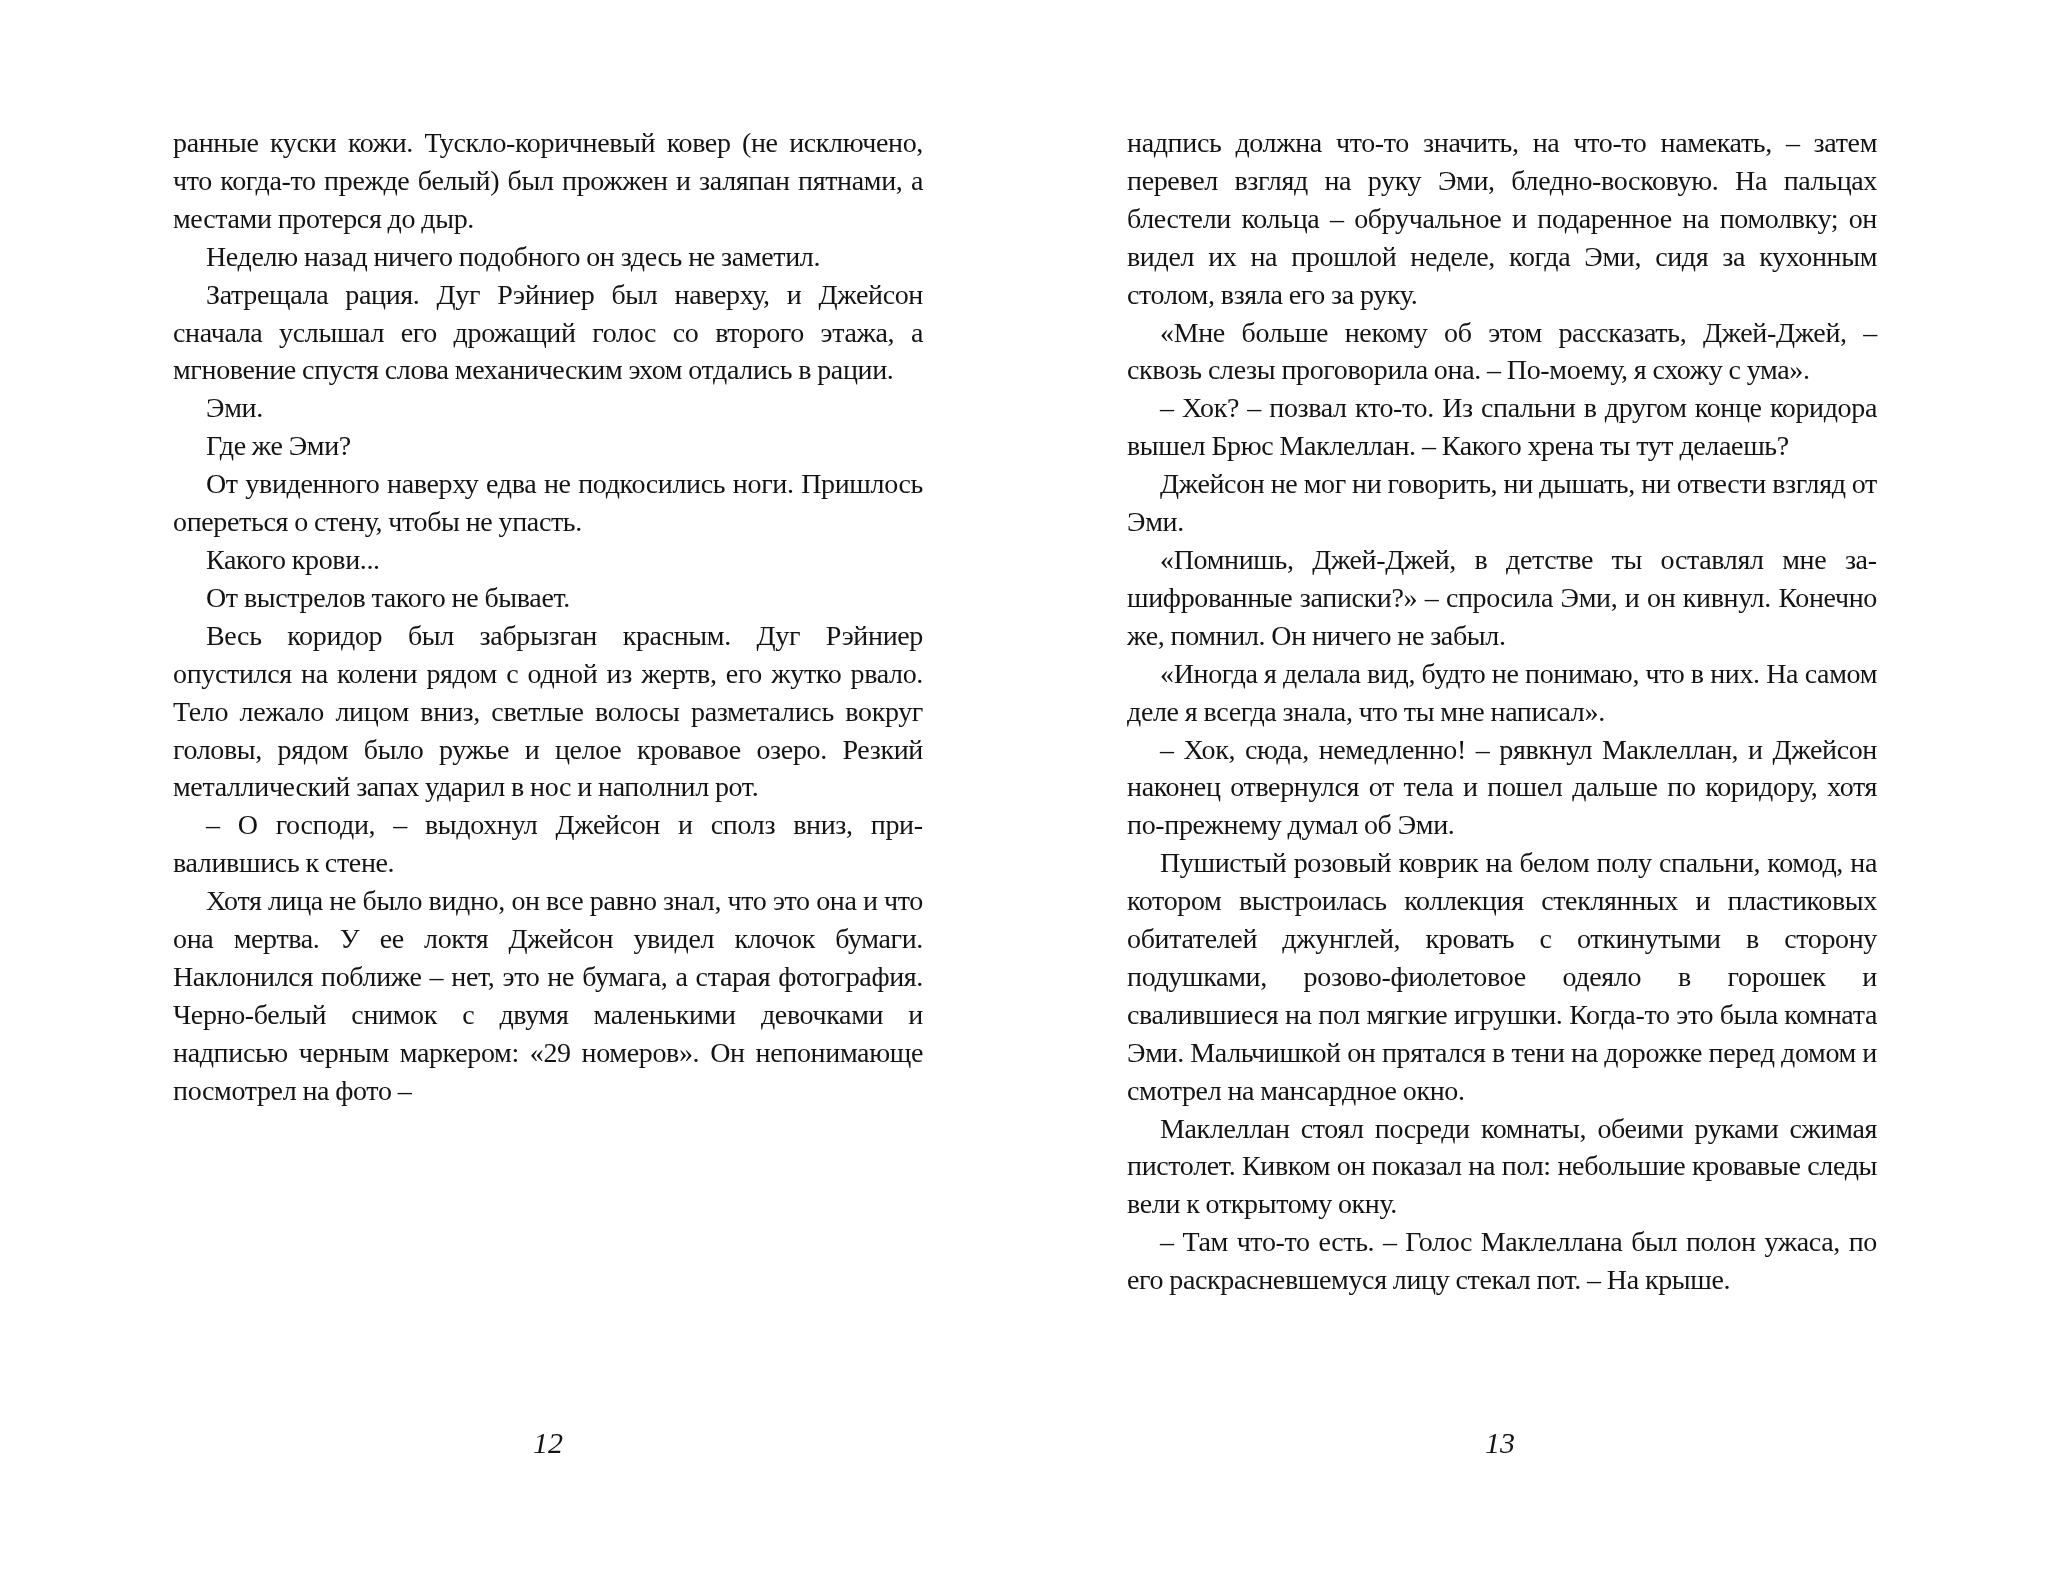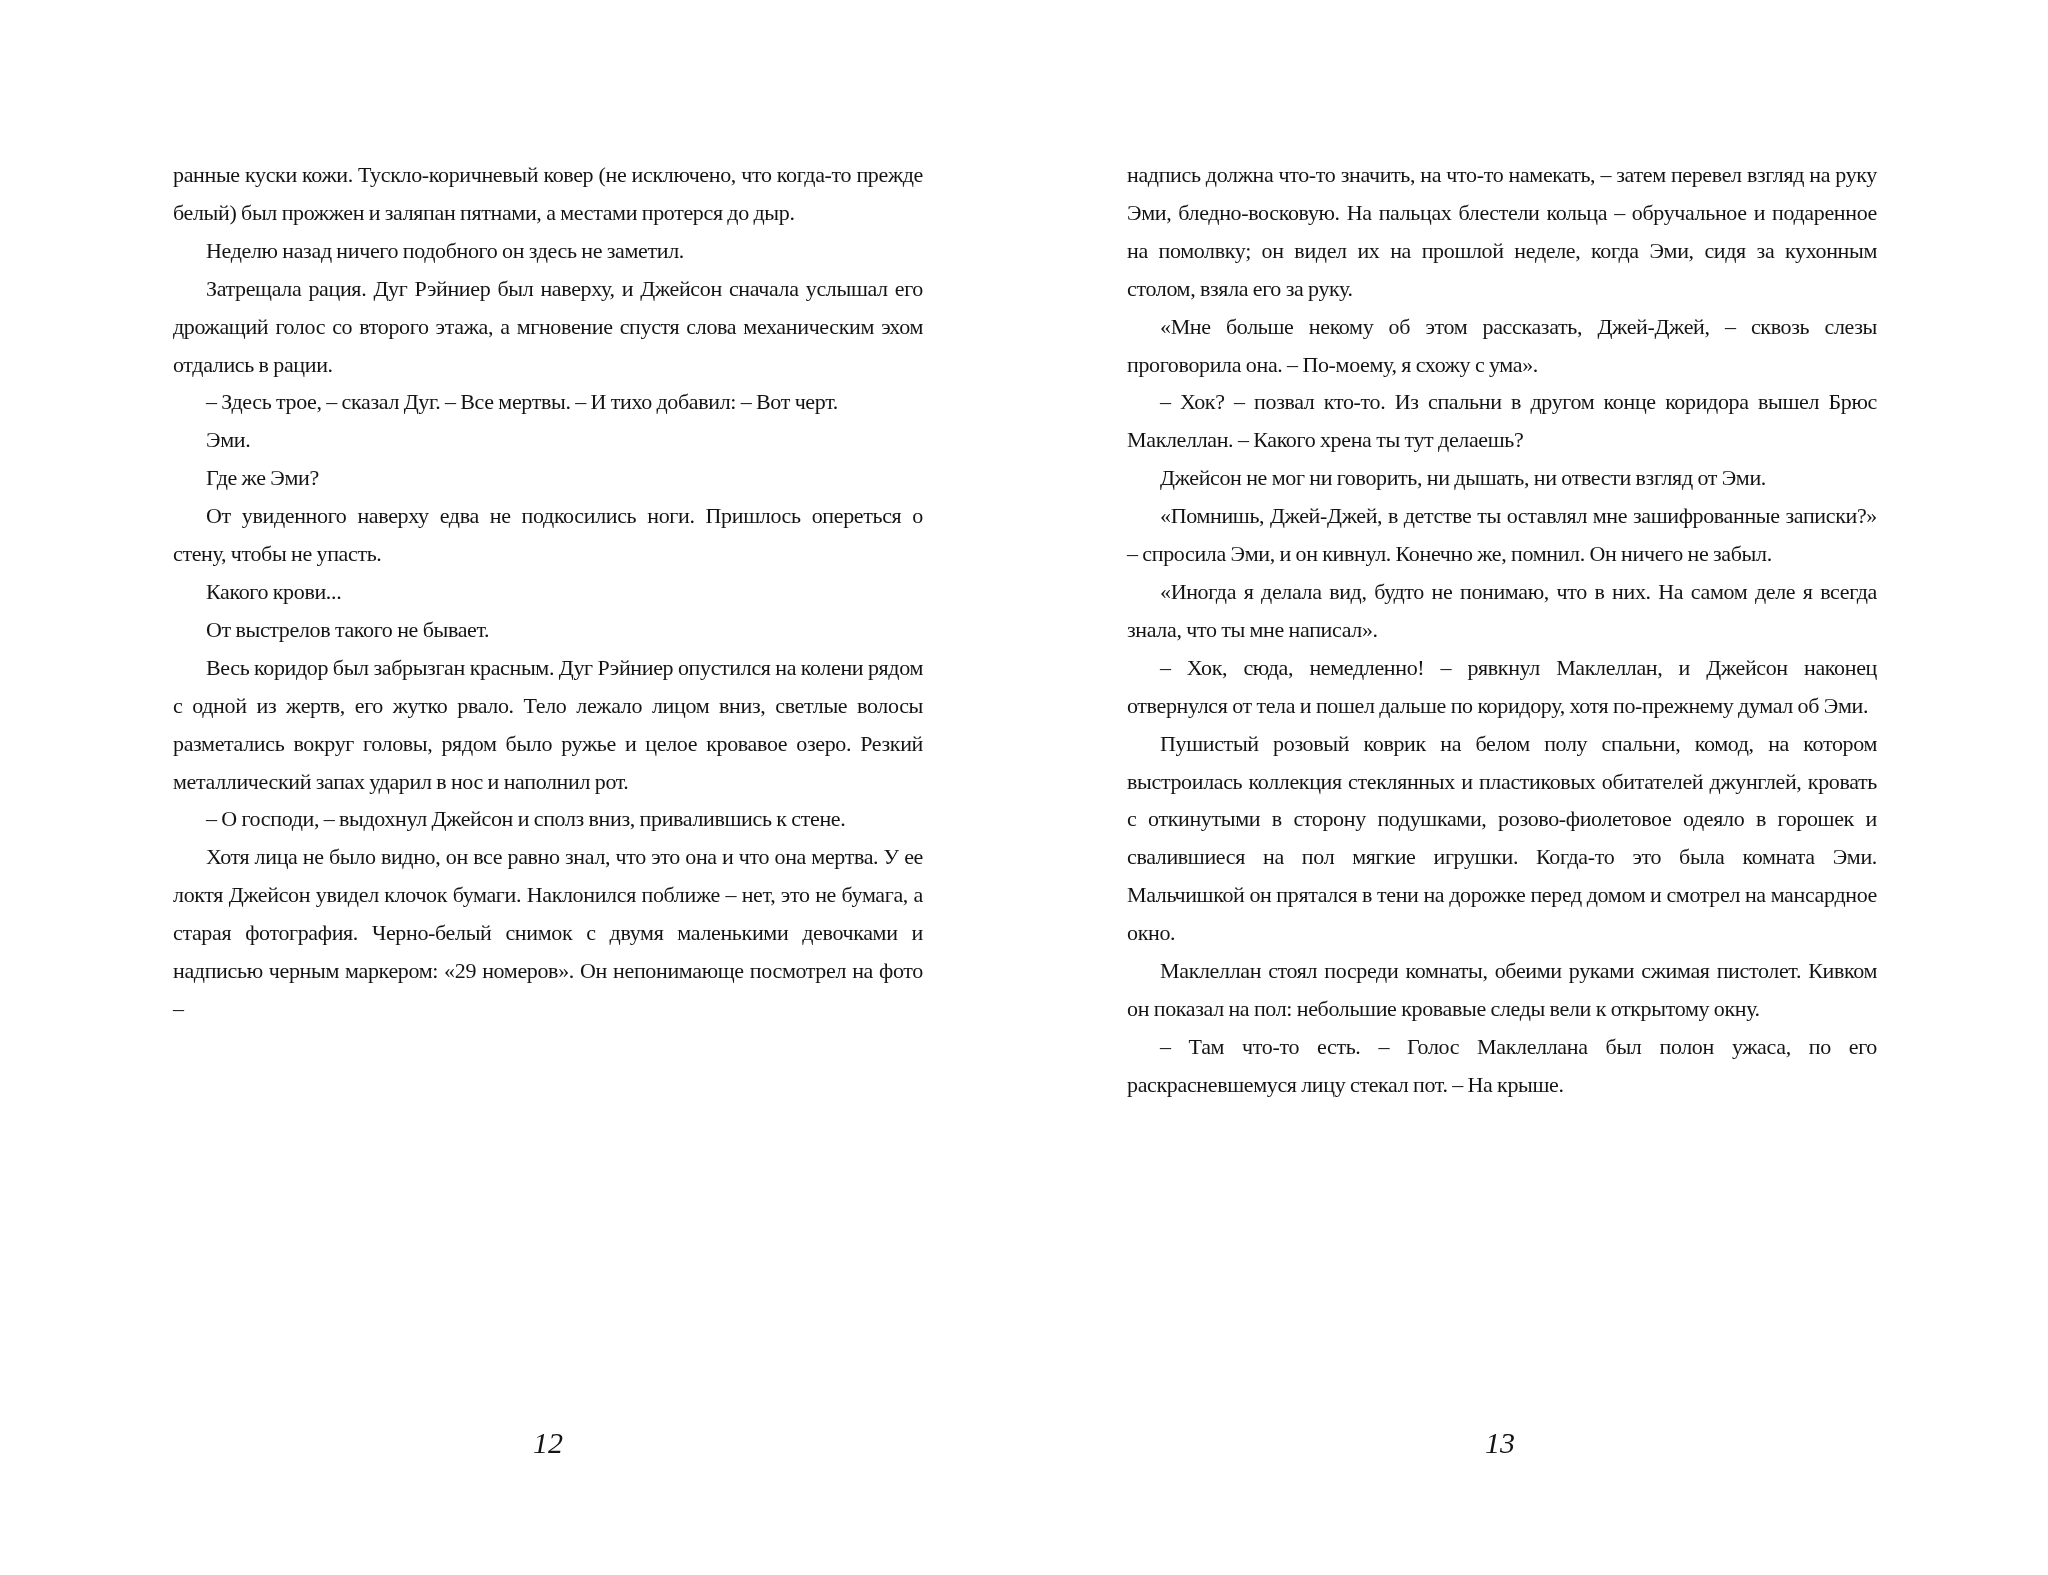--- a/index.html
+++ b/index.html
@@ -16,27 +16,26 @@
       color: #141414;
     }
     .page {
       position: absolute;
       top: 124px;
       width: 750px;
     }
     .page-left { left: 173px; }
     .page-right { left: 1127px; }
     .body-text {
-      font-size: 22px;
+      font-size: 28px;
       line-height: 37.9px;
       text-align: justify;
       hyphens: manual;
       letter-spacing: -0.35px;
       word-spacing: -0.5px;
-      margin-top: 32px;
     }
     .para {
       margin: 0;
       text-indent: 33px;
     }
     .para.cont {
       text-indent: 0;
     }
     .folio {
       position: absolute;
@@ -52,21 +51,20 @@
     .folio-left { left: 488px; }
     .folio-right { left: 1440px; }
   </style>
 </head>
 <body>
 
 <div class="page page-left body-text">
   <p class="para cont">ранные куски кожи. Тускло-коричневый ковер (не ис­ключено, что когда-то прежде белый) был прожжен и заляпан пятнами, а местами протерся до дыр.</p>
   <p class="para">Неделю назад ничего подобного он здесь не заметил.</p>
   <p class="para">Затрещала рация. Дуг Рэйниер был наверху, и Джей­сон сначала услышал его дрожащий голос со второго этажа, а мгновение спустя слова механическим эхом от­дались в рации.</p>
-  <p class="para">– Здесь трое, – сказал Дуг. – Все мертвы. – И тихо добавил: – Вот черт.</p>
   <p class="para">Эми.</p>
   <p class="para">Где же Эми?</p>
   <p class="para">От увиденного наверху едва не подкосились ноги. Пришлось опереться о стену, чтобы не упасть.</p>
   <p class="para">Какого крови...</p>
   <p class="para">От выстрелов такого не бывает.</p>
   <p class="para">Весь коридор был забрызган красным. Дуг Рэйниер опустился на колени рядом с одной из жертв, его жутко рвало. Тело лежало лицом вниз, светлые волосы разме­тались вокруг головы, рядом было ружье и целое кро­вавое озеро. Резкий металлический запах ударил в нос и наполнил рот.</p>
   <p class="para">– О господи, – выдохнул Джейсон и сполз вниз, при­валившись к стене.</p>
   <p class="para">Хотя лица не было видно, он все равно знал, что это она и что она мертва. У ее локтя Джейсон увидел кло­чок бумаги. Наклонился поближе – нет, это не бумага, а старая фотография. Черно-белый снимок с двумя ма­ленькими девочками и надписью черным маркером: «29 номеров». Он непонимающе посмотрел на фото –</p>
 </div>
 

